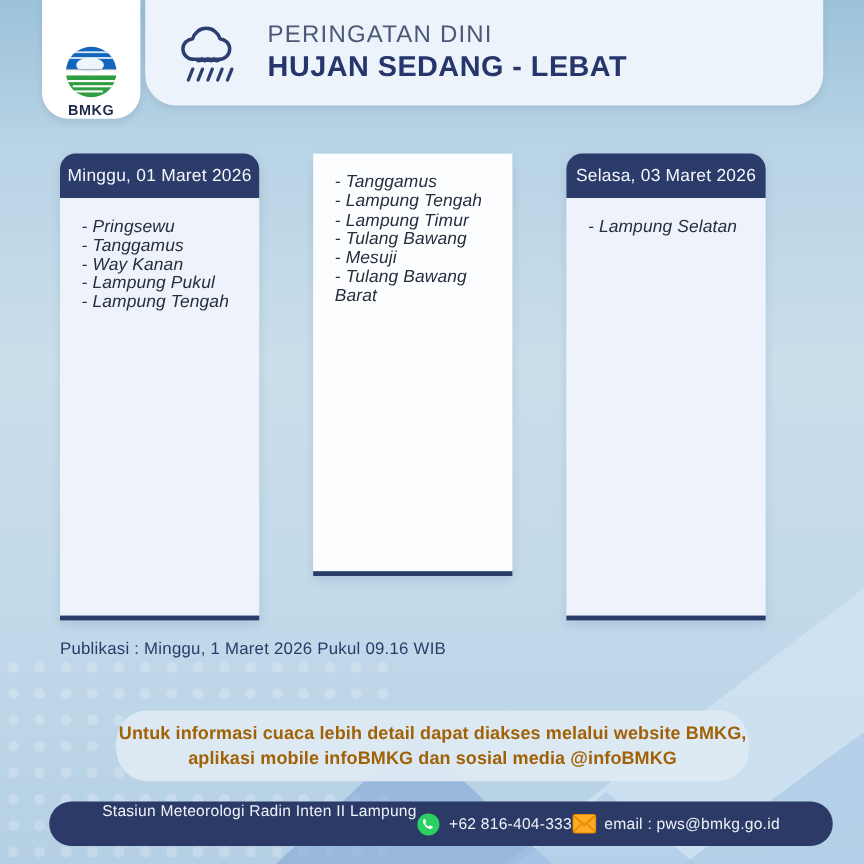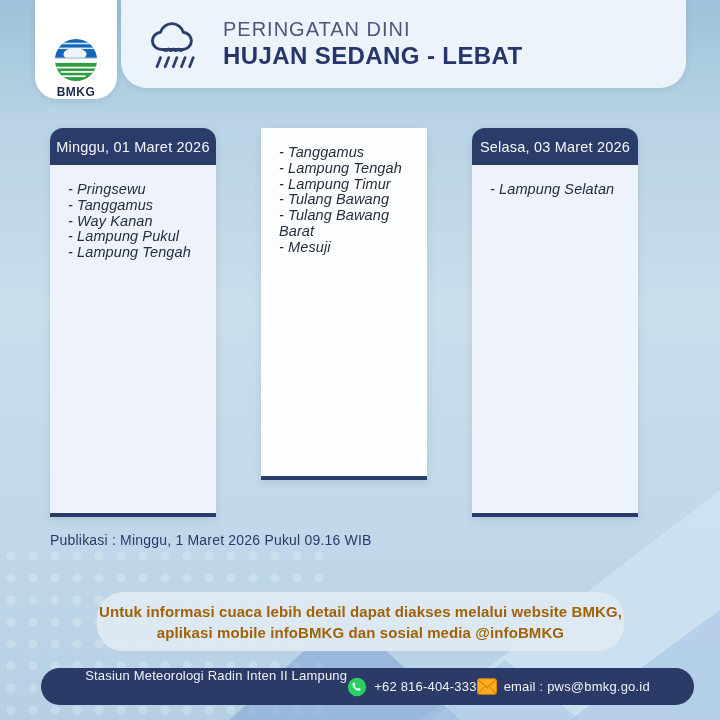--- a/index.html
+++ b/index.html
@@ -143,22 +143,22 @@
     <div class="card-footer-bar"></div>
   </div>
 
   <div class="card card-2">
     <div class="card-body">
       <ul class="region-list">
         <li class="region">Tanggamus</li>
         <li class="region">Lampung Tengah</li>
         <li class="region">Lampung Timur</li>
         <li class="region">Tulang Bawang</li>
+        <li class="region">Mesuji</li>
         <li class="region">Tulang Bawang Barat</li>
-        <li class="region">Mesuji</li>
       </ul>
     </div>
     <div class="card-footer-bar"></div>
   </div>
 
   <div class="card card-3">
     <div class="card-header">Selasa, 03 Maret 2026</div>
     <div class="card-body">
       <ul class="region-list">
         <li class="region">Lampung Selatan</li>

